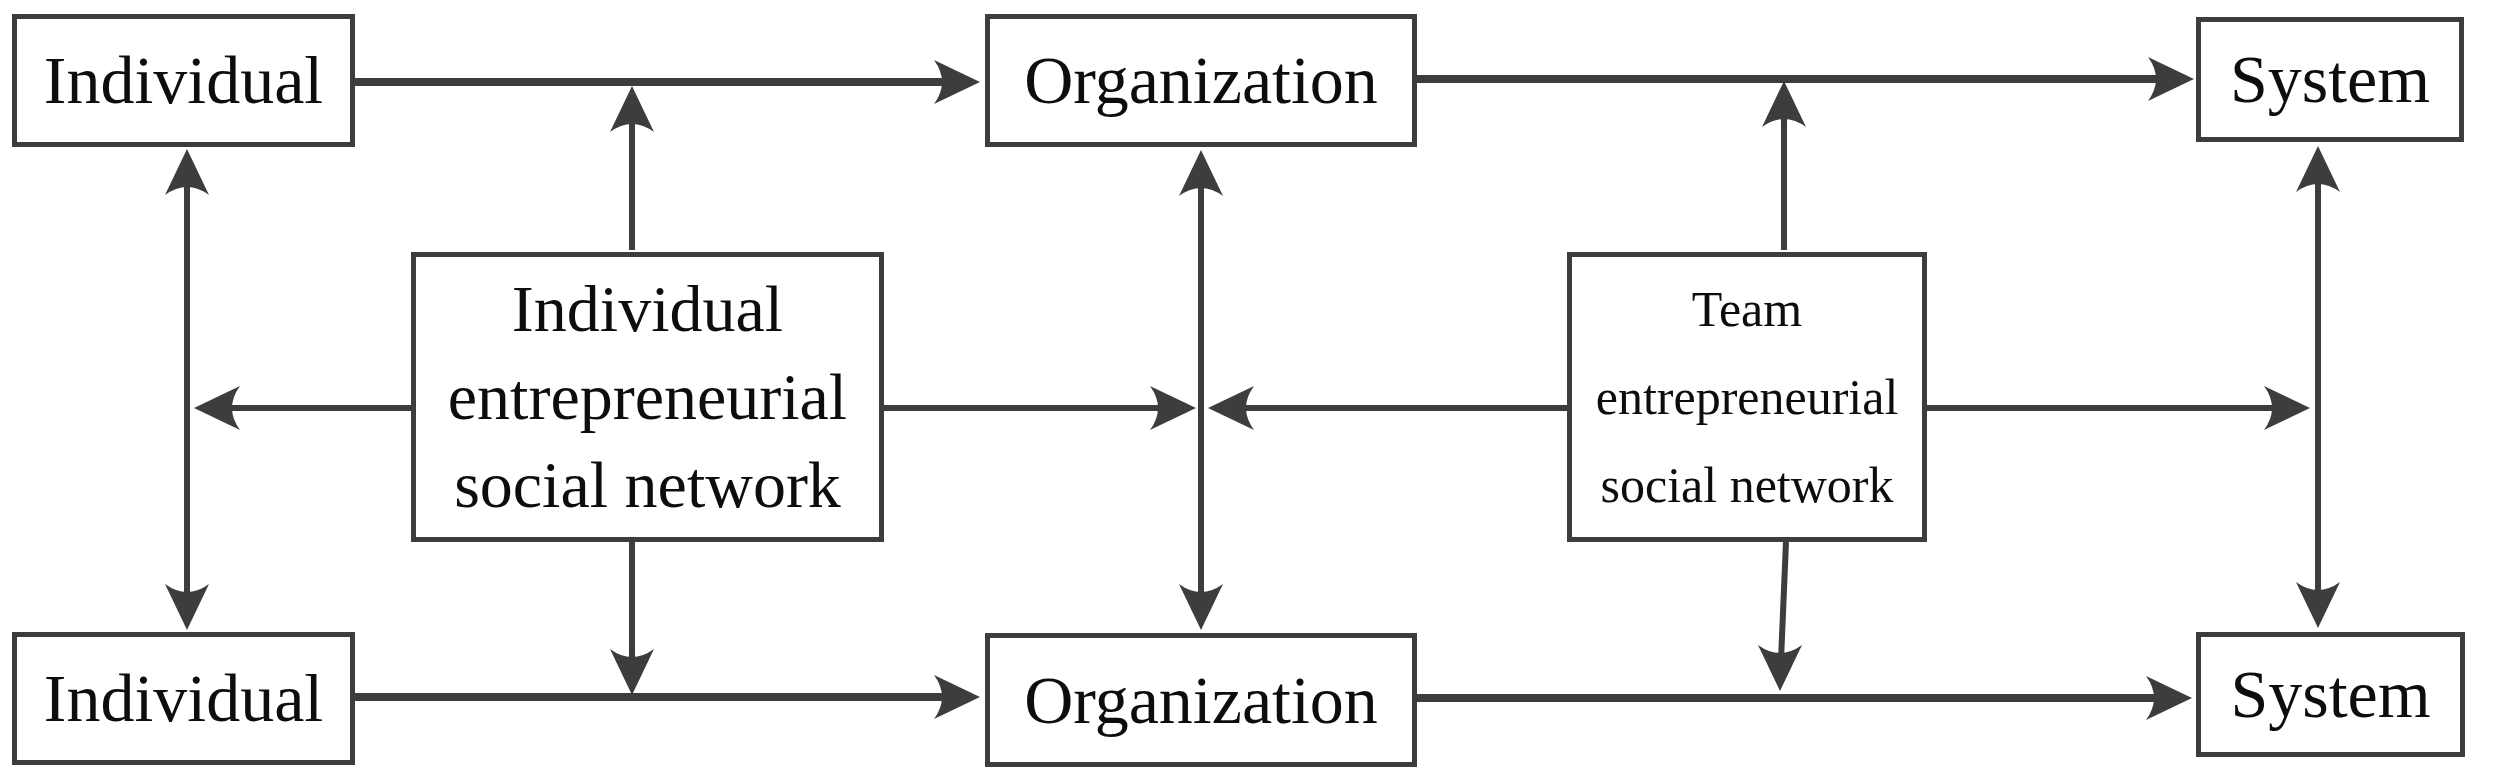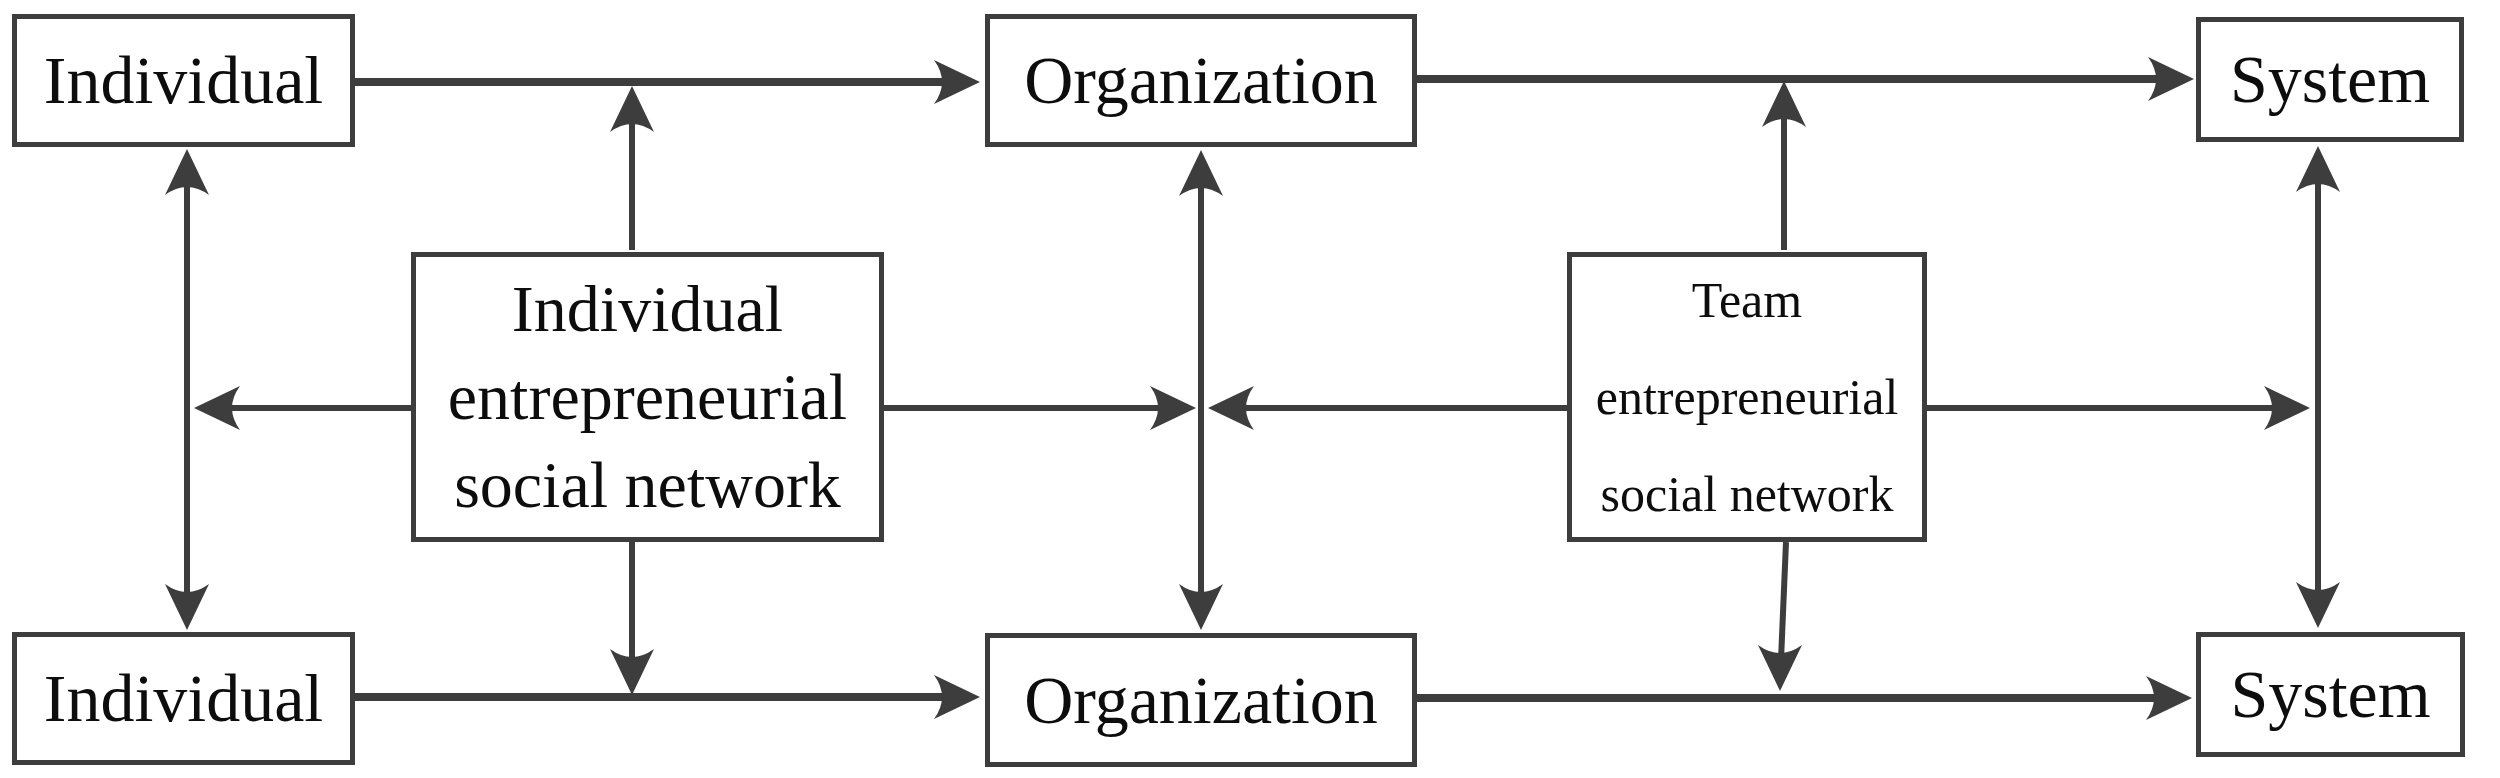--- a/index.html
+++ b/index.html
@@ -33,21 +33,21 @@
     text-align:center;
     line-height:1.1;
   }
   .node .lbl{white-space:nowrap;}
   .simple{font-size:68px;}
   .multi{line-height:88px;}
   .n-ind-top   {left:12px;   top:14px;  width:343px; height:133px;}
   .n-org-top   {left:985px;  top:14px;  width:432px; height:133px;}
   .n-sys-top   {left:2196px; top:17px;  width:268px; height:125px;}
   .n-ind-esn   {left:411px;  top:252px; width:473px; height:290px; font-size:66px;}
-  .n-team-esn  {left:1567px; top:252px; width:360px; height:290px; font-size:50px;gap:9px;}
+  .n-team-esn  {left:1567px; top:252px; width:360px; height:290px; font-size:50px;}
   .n-ind-bot   {left:12px;   top:632px; width:343px; height:133px;}
   .n-org-bot   {left:985px;  top:633px; width:432px; height:134px;}
   .n-sys-bot   {left:2196px; top:632px; width:269px; height:125px;}
 </style>
 </head>
 <body>
 
 <div id="canvas">
 
   <svg id="edges-svg" viewBox="0 0 2500 778" xmlns="http://www.w3.org/2000/svg">

